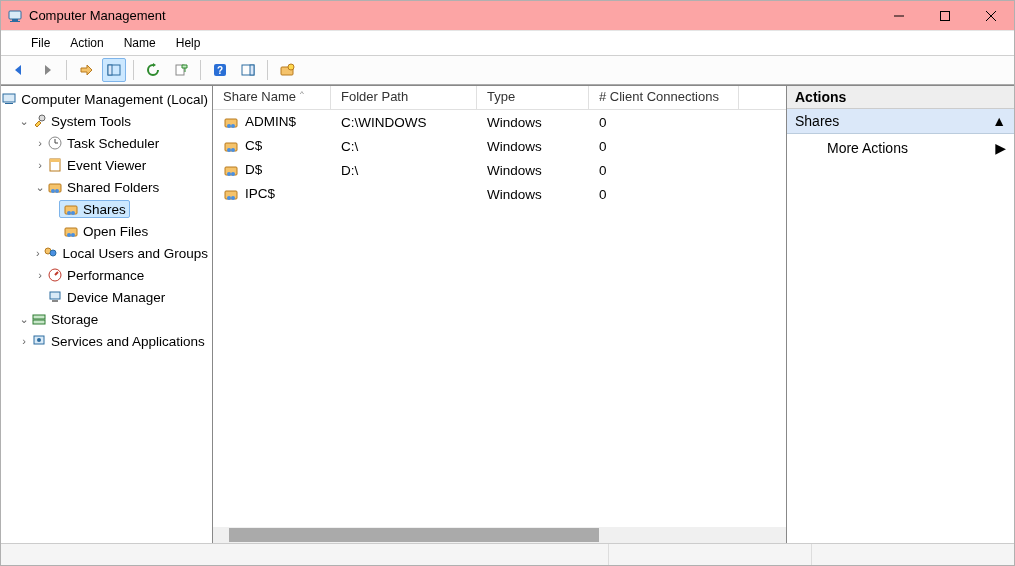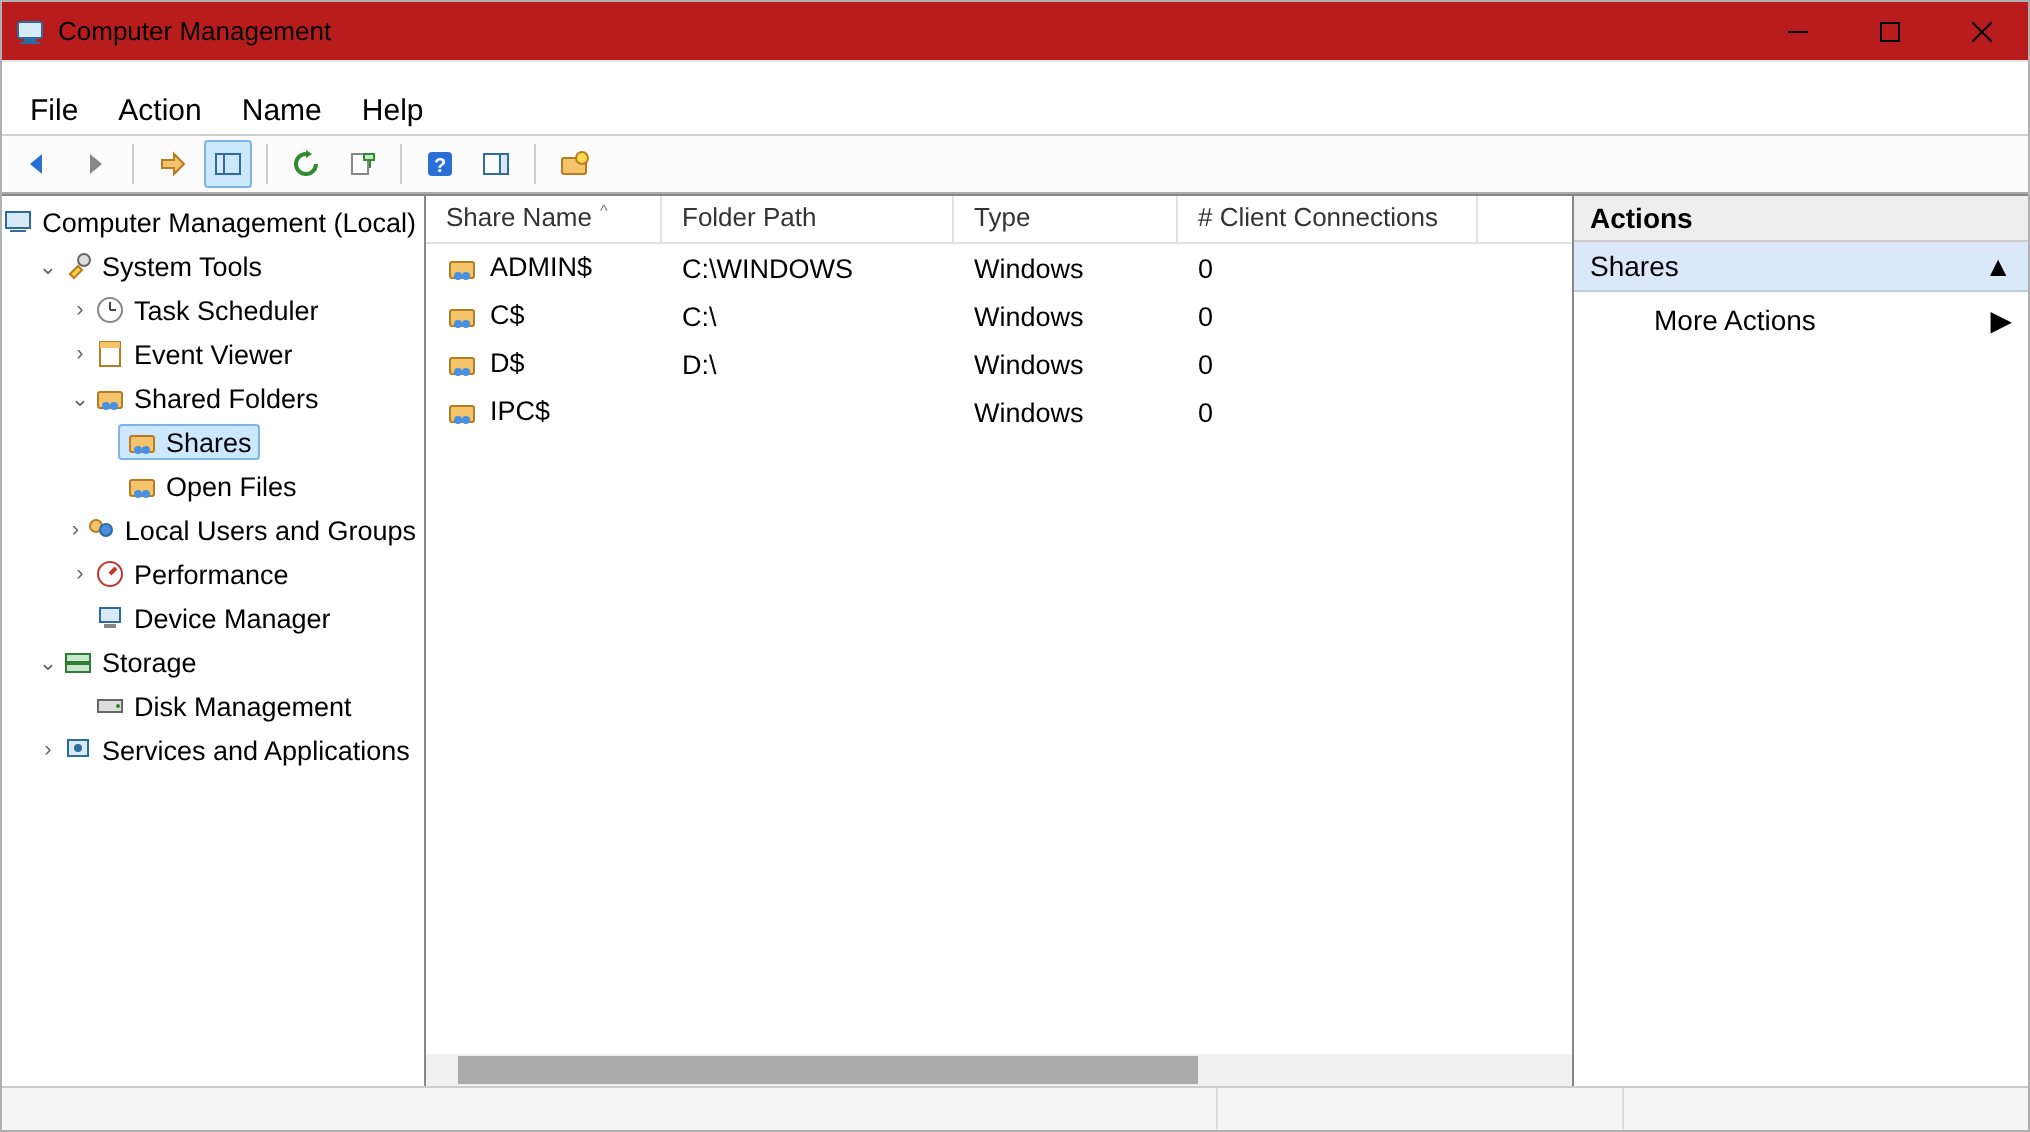--- a/index.html
+++ b/index.html
@@ -12,44 +12,43 @@
     width: 1015px;
     height: 566px;
     display: flex;
     flex-direction: column;
     border: 1px solid #b0b0b0;
     overflow: hidden;
   }
   
   .titlebar {
     height: 30px;
-    background: #b91c1c;
+    background: #fca5a5;
     display:flex;
     align-items:center;
     padding-left:6px;
     border-bottom: 1px solid #e5e5e5;
   }
   .titlebar .app-icon {
     width:16px;height:16px;margin-right:6px;
   }
   .titlebar .title { flex: 0 0 auto; font-size:13px; }
   .titlebar .spacer { flex:1; }
   .win-btn {
     width:46px;height:30px;display:flex;align-items:center;justify-content:center;
     font-size:14px;color:#222;
   }
 
   
   .menubar {
     height:24px;
     display:flex;
     align-items:center;
-    padding: 0 4px;
-    font-size:15px;
-    margin-top:12px;
+    padding: 0 20px;
+    font-size:12px;
   }
   .menubar .menu-item {
     padding: 2px 10px;
     border-radius:2px;
   }
 
   
   .toolbar {
     height:30px;
     border-top:1px solid #d0d0d0;
@@ -411,36 +410,20 @@
               <span class="icon">
                   <svg width="16" height="16">
                     <rect x="2" y="4" width="12" height="4" fill="#c8e6c9" stroke="#2e7d32"></rect>
                     <rect x="2" y="9" width="12" height="4" fill="#c8e6c9" stroke="#2e7d32"></rect>
                   </svg>
                 </span>
               <span class="label-wrap">
                   <span>Storage</span>
                 </span>
             </div>
-            <ul class="children">
-              <li>
-                  <div class="row">
-                <span class="expander"></span>
-                <span class="icon">
-                      <svg width="16" height="16">
-                        <rect x="2" y="5" width="12" height="6" fill="#ddd" stroke="#666"></rect>
-                        <circle cx="12" cy="8" r="1" fill="#2e8b2e"></circle>
-                      </svg>
-                    </span>
-                <span class="label-wrap">
-                      <span>Disk Management</span>
-                    </span>
-              </div>
-                </li>
-            </ul>
           </li>
           <li>
               <div class="row">
             <span class="expander">›</span>
             <span class="icon">
                   <svg width="16" height="16">
                     <rect x="3" y="3" width="10" height="8" fill="#d9eaf7" stroke="#2c6ca0"></rect>
                     <circle cx="8" cy="7" r="2" fill="#2c6ca0"></circle>
                   </svg>
                 </span>

